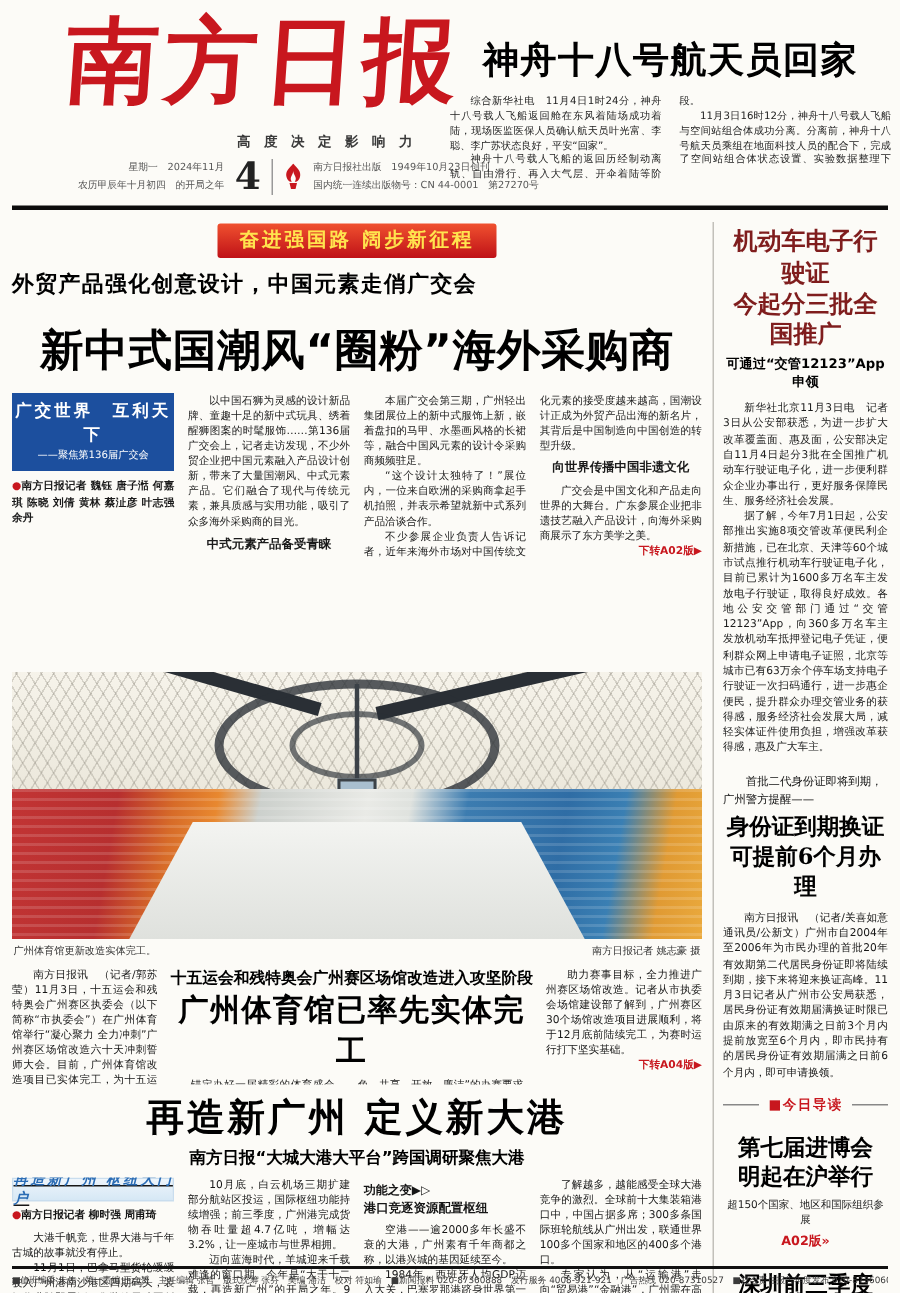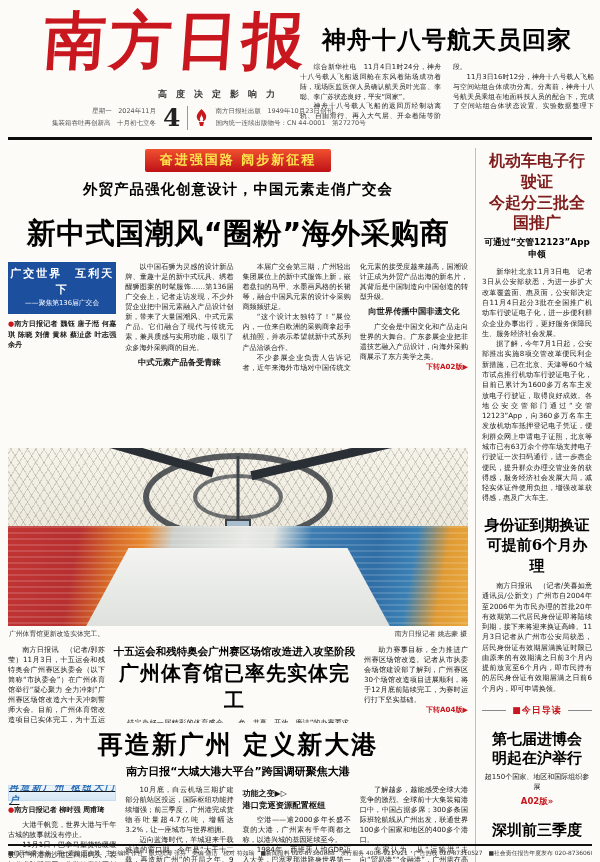--- a/index.html
+++ b/index.html
@@ -32,21 +32,21 @@
 
   
   .content { display:flex; padding:6px 8px 0; }
   .main-left { width:460px; }
   .v-divider { width:1px; background:#c2c0ba; margin:2px 6px 0 7px; }
   .sidebar { flex:1; min-width:0; }
 
   
   .banner { display:block; width:fit-content; margin:3px auto 0; background:linear-gradient(180deg,#f0512f,#bf1117);
             color:#ffe44e; font-weight:bold; font-size:13px; letter-spacing:2px; padding:2px 15px 3px; border-radius:2px; }
-  .cf-kicker { text-align:center; font-weight:bold; font-size:14.5px; letter-spacing:1px; margin-top:8px; color:#000; }
+  .cf-kicker { font-weight:bold; font-size:14.5px; letter-spacing:1px; margin-top:8px; color:#000; }
   .cf-headline { text-align:center; font-weight:900; font-size:29px; letter-spacing:0.5px; margin-top:15px; color:#000; }
   .article-cols { margin-top:8px; column-count:4; column-gap:9px; height:182px; overflow:hidden;
                   font-size:7.1px; line-height:1.42; text-align:justify; color:#1a1a1a; }
   .series-box { background:#1c4f9e; color:#fff; text-align:center; padding:4px 2px 5px; margin-bottom:5px; break-inside:avoid; }
   .series-title { font-size:11px; font-weight:bold; letter-spacing:2px; }
   .series-sub { font-size:6.8px; margin-top:2px; }
   .byline { font-weight:bold; margin:1px 0 4px; text-indent:0 !important; line-height:1.5; }
   .bullet { color:#c8171e; }
   .subhead { font-weight:bold; text-align:center; font-size:8.3px; margin:4px 0; text-indent:0 !important; }
   .jump { color:#c8171e; font-weight:bold; text-align:right; text-indent:0 !important; }
@@ -127,21 +127,21 @@
 <body>
 
 <div class="page">
 
   <div class="masthead">
     <div class="mh-title">南方日报</div>
     <div class="mh-slogan">高度决定影响力</div>
     <div class="mh-info">
       <div class="mh-date">
         <div>星期一　2024年11月</div>
-        <div>集装箱吞吐再创新高　十月初七立冬</div>
+        <div>农历甲辰年十月初四　的开局之年</div>
       </div>
       <div class="mh-day">4</div>
       <div class="mh-sep"></div>
       <svg class="mh-logo" viewBox="0 0 13 17">
         <path d="M6.5 0 C9 3 12 5 11 9 C10.4 11.6 8.5 12.5 7.5 12 C9.5 9.5 6.5 7.5 6.5 5 C6.5 7.5 3.5 9.5 5.5 12 C4.5 12.5 2.6 11.6 2 9 C1 5 4 3 6.5 0 Z M4 13 L9 13 L8 17 L5 17 Z" fill="#c8171e"></path>
       </svg>
       <div class="mh-pub">
         <div>南方日报社出版　1949年10月23日创刊</div>
         <div>国内统一连续出版物号：CN 44-0001　第27270号</div>
       </div>
@@ -257,20 +257,21 @@
           <div>今起分三批全国推广</div>
         </div>
         <div class="sb-dek">可通过“交管12123”App申领</div>
         <div class="sb-body">
           <p>新华社北京11月3日电　记者3日从公安部获悉，为进一步扩大改革覆盖面、惠及面，公安部决定自11月4日起分3批在全国推广机动车行驶证电子化，进一步便利群众企业办事出行，更好服务保障民生、服务经济社会发展。</p>
           <p>据了解，今年7月1日起，公安部推出实施8项交管改革便民利企新措施，已在北京、天津等60个城市试点推行机动车行驶证电子化，目前已累计为1600多万名车主发放电子行驶证，取得良好成效。各地公安交管部门通过“交管12123”App，向360多万名车主发放机动车抵押登记电子凭证，便利群众网上申请电子证照，北京等城市已有63万余个停车场支持电子行驶证一次扫码通行，进一步惠企便民，提升群众办理交管业务的获得感，服务经济社会发展大局，减轻实体证件使用负担，增强改革获得感，惠及广大车主。</p>
         </div>
       </div>
 
       <div class="sb-art2 art">
+        <div class="sb-kicker">首批二代身份证即将到期，广州警方提醒——</div>
         <div class="sb-h2">
           <div>身份证到期换证</div>
           <div>可提前6个月办理</div>
         </div>
         <div class="sb-body2">
           <p>南方日报讯　（记者/关喜如意 通讯员/公新文）广州市自2004年至2006年为市民办理的首批20年有效期第二代居民身份证即将陆续到期，接下来将迎来换证高峰。11月3日记者从广州市公安局获悉，居民身份证有效期届满换证时限已由原来的有效期满之日前3个月内提前放宽至6个月内，即市民持有的居民身份证有效期届满之日前6个月内，即可申请换领。</p>
 
         </div>
       </div>
 

